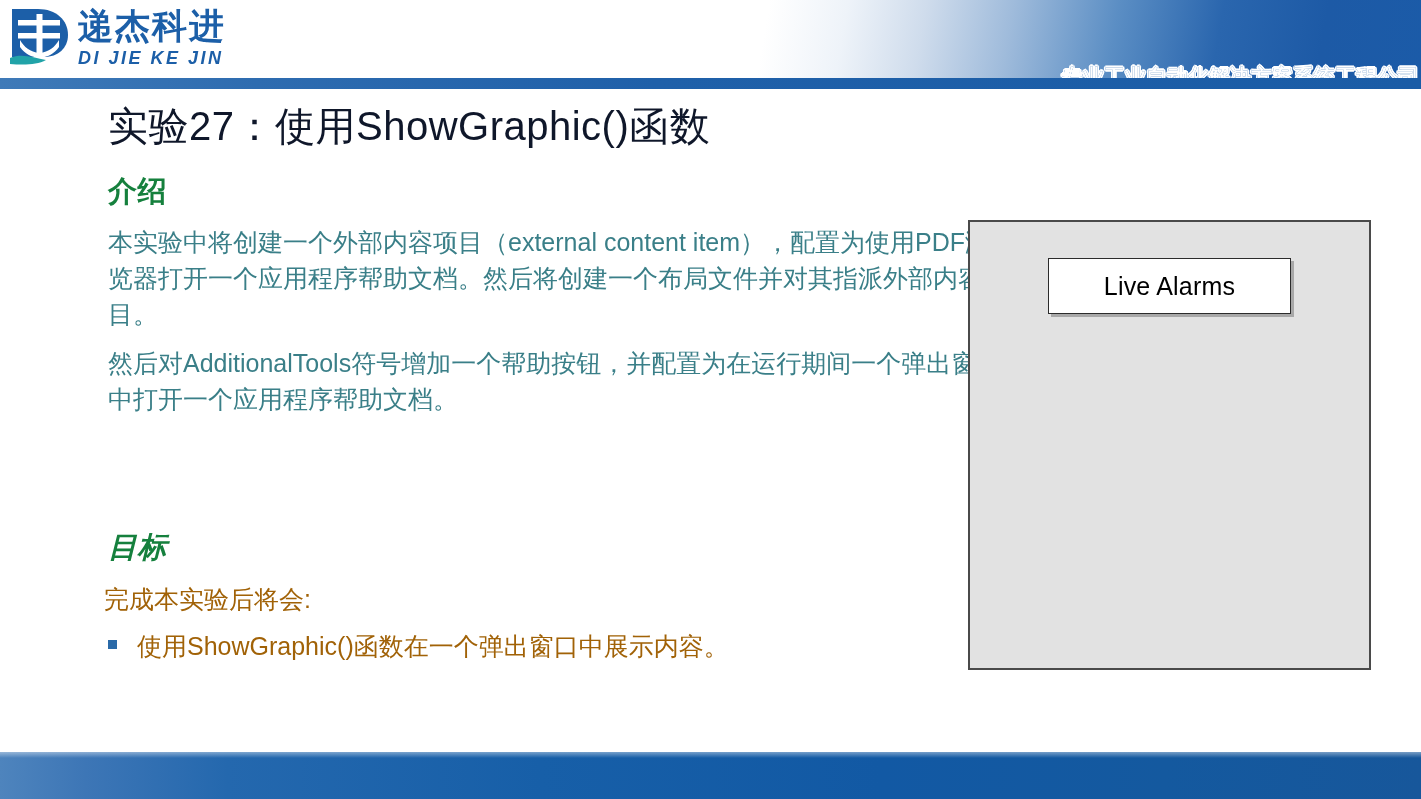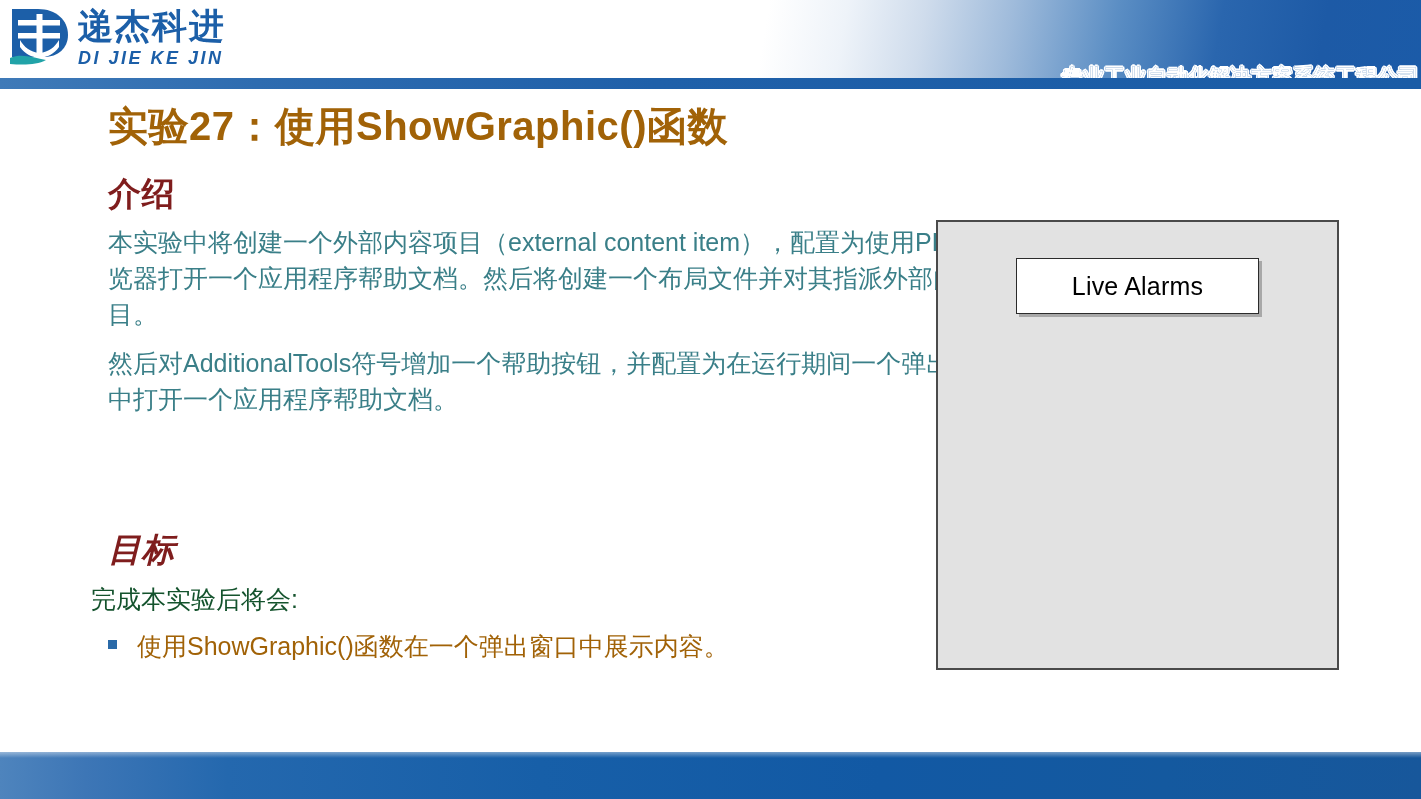--- a/index.html
+++ b/index.html
@@ -105,52 +105,52 @@
     width: 1421px;
     height: 11px;
     background: linear-gradient(90deg, #3f7ab8 0%, #2e6cb0 18%, #1f60a9 46%, #1a5ca6 100%);
   }
 
   
   #slide-title {
     position: absolute;
     left: 108px; top: 99px;
     font-size: 40px;
-    font-weight: bold;
-    color: #a16207;
+    font-weight: normal;
+    color: #0f172a;
     white-space: nowrap;
     letter-spacing: 0.5px;
   }
   .section-head {
     position: absolute;
-    font-size: 33px;
-    font-weight: bold;
-    color: #7f1d1d;
+    font-size: 29px;
+    font-weight: bold;
+    color: #15803d;
     letter-spacing: 0.5px;
     white-space: nowrap;
   }
   #head-intro { left: 108px; top: 172px; }
   #head-goal  { left: 108px; top: 528px; font-style: italic; }
 
   .body-par {
     position: absolute;
     font-size: 25px;
     color: #3a7f88;
     line-height: 36px;
     letter-spacing: 0px;
     width: 900px;
   }
   #par-1 { left: 108px; top: 224px; }
   #par-2 { left: 108px; top: 345px; }
 
   #goal-lead {
     position: absolute;
-    left: 91px; top: 583px;
-    font-size: 25px;
-    color: #14532d;
+    left: 104px; top: 583px;
+    font-size: 25px;
+    color: #a16207;
     white-space: nowrap;
   }
   #goal-bullet {
     position: absolute;
     left: 108px; top: 630px;
     font-size: 25px;
     color: #a16207;
     white-space: nowrap;
     display: flex;
     align-items: baseline;
@@ -161,21 +161,21 @@
     background: #2a6aa8;
     margin-right: 20px;
     position: relative;
     top: -6px;
     flex: none;
   }
 
   
   #hmi-panel {
     position: absolute;
-    left: 936px; top: 220px;
+    left: 968px; top: 220px;
     width: 403px; height: 450px;
     background: #e2e2e2;
     border: 2px solid #4a4a4a;
     box-sizing: border-box;
   }
   .hmi-button {
     position: absolute;
     left: 78px;
     width: 243px;
     height: 56px;

